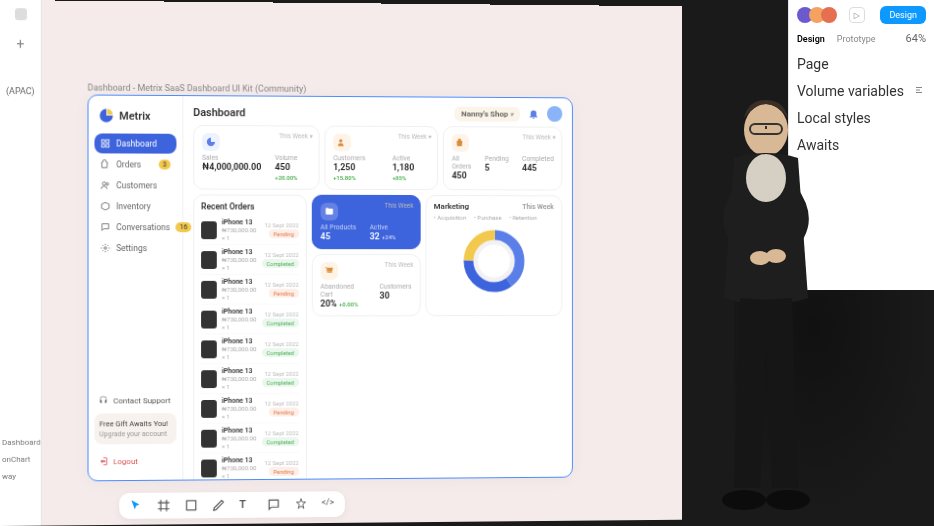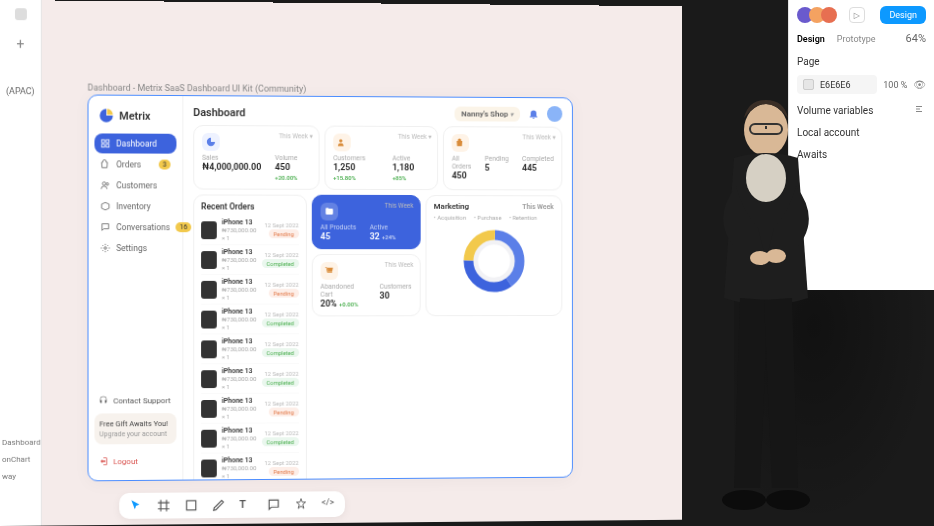--- a/index.html
+++ b/index.html
@@ -72,21 +72,21 @@
 .avatars span{width:16px;height:16px;border-radius:50%;margin-right:-4px}
 .share{background:#0d99ff;color:#fff;font-size:9px;padding:4px 9px;border-radius:6px}
 .play{width:16px;height:16px;border:1px solid #ddd;border-radius:4px;display:flex;align-items:center;justify-content:center;font-size:8px;color:#888}
 .tabs{display:flex;gap:12px;font-size:9px;color:#888}
 .tabs .a{color:#000;font-weight:600}
 .zoom{font-size:11px;color:#666}
 .rp-row{display:flex;justify-content:space-between;align-items:center;font-size:9.5px}
 .rp-input{display:flex;align-items:center;gap:6px;background:#f5f5f5;padding:4px 6px;border-radius:4px;font-size:9px;flex:1}
 .rp-input .chip{width:11px;height:11px;background:#e6e6e6;border:1px solid #ccc;border-radius:2px}
 .eye{font-size:10px;color:#888}
-.rp-label{font-size:10px;color:#333;padding-top:3px}
+.rp-label{font-size:14px;color:#333;padding-top:3px}
 .person{position:absolute;right:96px;top:96px;width:150px;height:430px;z-index:50}
 .shadow{position:absolute;right:0;top:240px;width:200px;height:286px;background:radial-gradient(ellipse at 40% 30%,rgba(0,0,0,.35),transparent 70%)}
 .chev{font-size:7px;color:#999}
 </style>
 </head>
 <body>
 
 <div class="stage">
   <div class="figma-left">
     <div class="dot"></div>
@@ -456,34 +456,26 @@
   </div>
   <div class="rp-row">
     <div class="tabs">
       <span class="a">Design</span>
       <span>Prototype</span>
     </div>
     <span class="zoom">64%</span>
   </div>
   <div class="rp-label">Page</div>
   <div class="rp-row">
-    <div class="rp-input">
-      <span class="chip"></span>
-      <span>E6E6E6</span>
-    </div>
-    <span style="font-size:9px;color:#666;margin:0 6px">100 %</span>
-    <span class="eye">👁</span>
-  </div>
-  <div class="rp-row">
       <span class="rp-label">Volume variables</span>
     <svg width="12" height="12" viewBox="0 0 24 24">
         <path d="M4 7h12M4 12h8M4 17h12" stroke="#888" stroke-width="2"></path>
       </svg>
     </div>
-  <div class="rp-label">Local account</div>
+  <div class="rp-label">Local styles</div>
   <div class="rp-label">Awaits</div>
 </div>
 
 <div class="shadow"></div>
 <svg class="person" viewBox="0 0 150 430">
   <ellipse cx="78" cy="34" rx="22" ry="26" fill="#d9b896"></ellipse>
   <path d="M56 22q22-28 44 0q-4-18-22-18t-22 18z" fill="#3a2e26"></path>
   <rect x="62" y="28" width="32" height="10" rx="5" fill="none" stroke="#333" stroke-width="2"></rect>
   <line x1="78" y1="33" x2="78" y2="30" stroke="#333" stroke-width="2"></line>
   <path d="M46 62q32-10 64 0l10 140q-42 14-84 0z" fill="#1e1e1e"></path>

